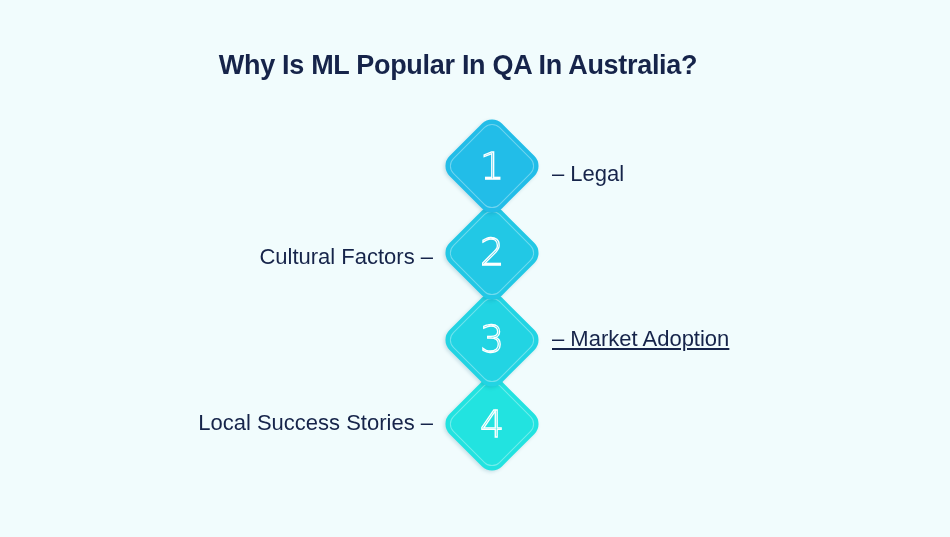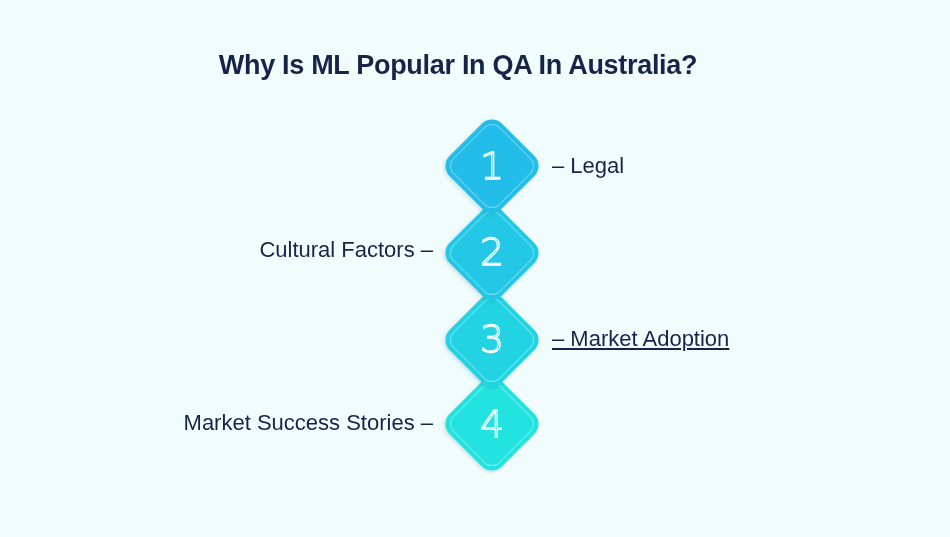--- a/index.html
+++ b/index.html
@@ -58,16 +58,16 @@
 
 <div class="diamond" style="left:455px; top:129px; background:#22BDE8;">
   <div class="inner"></div>
 </div>
 
 <div class="num" style="left:462px; top:144px;">1</div>
 <div class="num" style="left:462px; top:230px;">2</div>
 <div class="num" style="left:462px; top:317px;">3</div>
 <div class="num" style="left:462px; top:402px;">4</div>
 
-<div class="label right" style="top:153px;">– Legal</div>
-<div class="label left" style="top:237px;">Cultural Factors –</div>
+<div class="label right" style="top:161px;">– Legal</div>
+<div class="label left" style="top:244px;">Cultural Factors –</div>
 <div class="label right" style="top:326px;text-decoration:underline;">– Market Adoption</div>
-<div class="label left" style="top:410px;">Market Success Stories –</div>
+<div class="label left" style="top:410px;">Local Success Stories –</div>
 
 </body></html>

